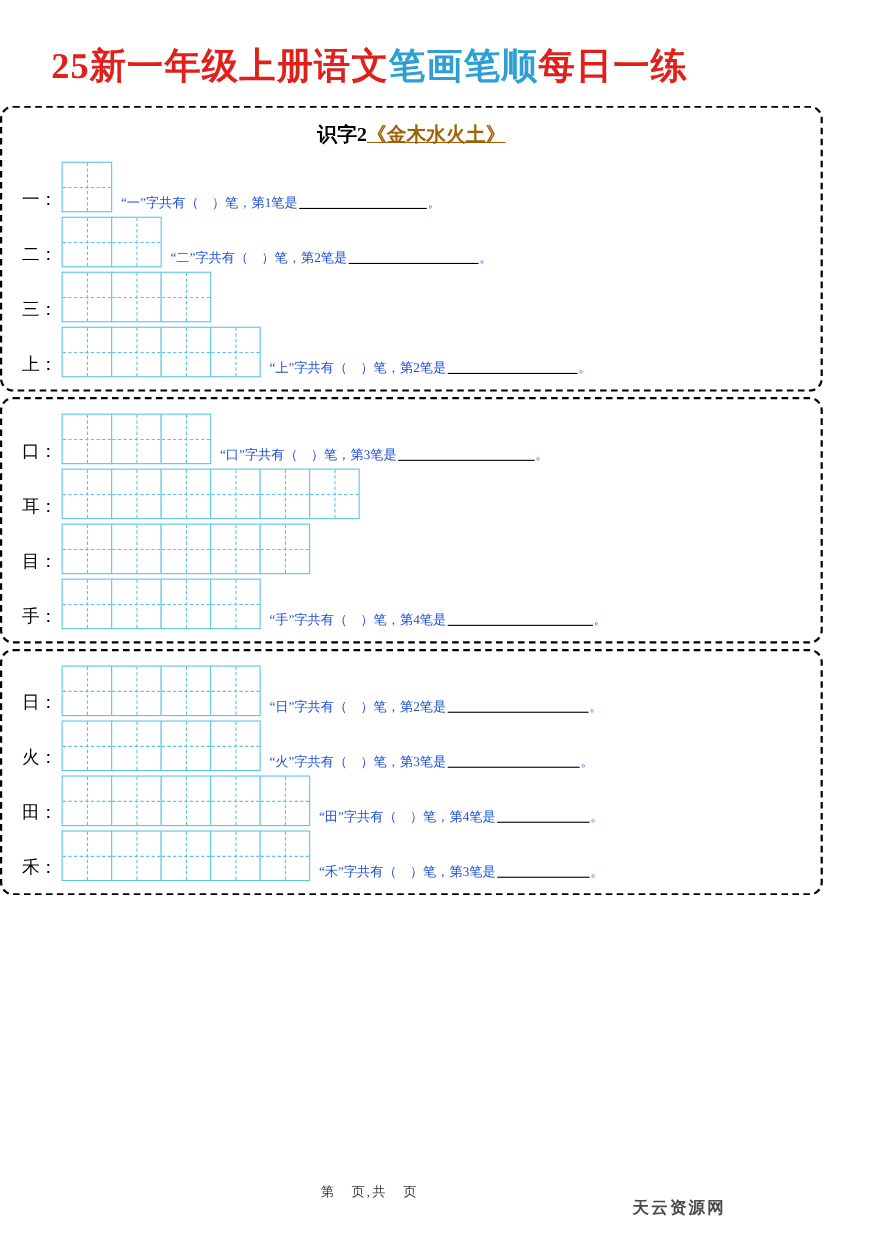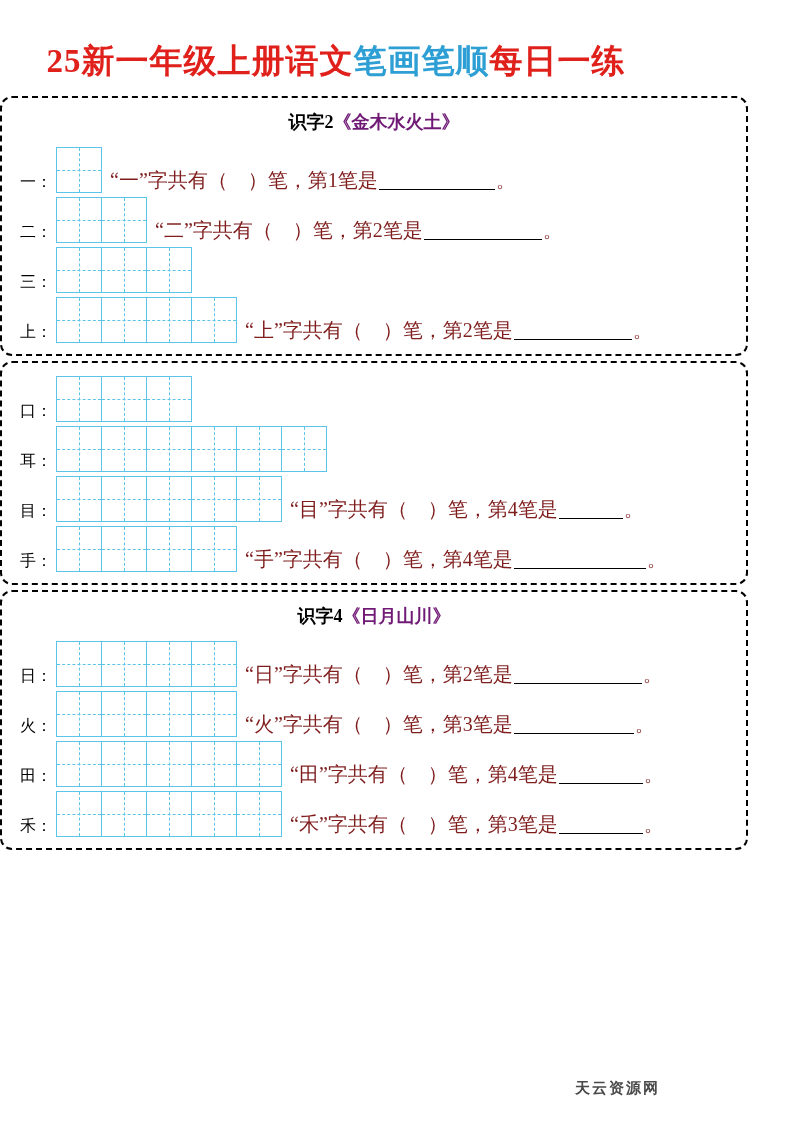--- a/index.html
+++ b/index.html
@@ -49,21 +49,21 @@
     padding: 10px 0 10px 0;
   }
   .section-title {
     text-align: center;
     font-size: 18px;
     font-weight: bold;
     color: #000000;
     margin: 2px 0 10px 0;
     white-space: nowrap;
   }
-  .section-title .book { color: #701a75; }
+  .section-title .book { color: #a16207; text-decoration: underline; }
 
   
   .row {
     display: flex;
     align-items: flex-end;
     min-height: 50px;
     padding-left: 18px;
     box-sizing: border-box;
   }
   .row-label {
@@ -104,22 +104,22 @@
     border-top: 1px dashed #5bc4e8;
   }
   
   .cell::after {
     top: 0; bottom: 0;
     left: 50%;
     border-left: 1px dashed #5bc4e8;
   }
 
   .question {
-    font-size: 20px;
-    color: #7f1d1d;
+    font-size: 12px;
+    color: #1d4ed8;
     line-height: 1;
     padding-bottom: 4px;
     white-space: nowrap;
     margin-left: 8px;
   }
   .blank {
     display: inline-block;
     border-bottom: 1.3px solid #000;
     height: 15px;
     vertical-align: bottom;
@@ -133,21 +133,21 @@
     right: 0;
     bottom: 30px;
     text-align: center;
     font-size: 12px;
     color: #3a3a3a;
     letter-spacing: 2px;
   }
   .watermark {
     position: absolute;
     right: 12px;
-    bottom: 24px;
+    bottom: 14px;
     font-size: 15px;
     font-weight: bold;
     color: #4a4a4a;
     letter-spacing: 2px;
     font-family: "DejaVu Sans", "Liberation Sans", sans-serif;
   }
 </style>
 </head>
 <body>
 
@@ -195,20 +195,21 @@
         </div>
       </div>
       <div class="section">
         <div class="row">
           <div class="row-label">口：</div>
           <div class="grid">
             <div class="cell"></div>
             <div class="cell"></div>
             <div class="cell"></div>
           </div>
+          <div class="question"><span>“口”字共有（</span><span>　</span><span>）笔，第3笔是</span><span class="blank" style="width: 124px;"></span><span>。</span></div>
         </div>
         <div class="row">
           <div class="row-label">耳：</div>
           <div class="grid">
             <div class="cell"></div>
             <div class="cell"></div>
             <div class="cell"></div>
             <div class="cell"></div>
             <div class="cell"></div>
             <div class="cell"></div>
@@ -216,35 +217,33 @@
         </div>
         <div class="row">
           <div class="row-label">目：</div>
           <div class="grid">
             <div class="cell"></div>
             <div class="cell"></div>
             <div class="cell"></div>
             <div class="cell"></div>
             <div class="cell"></div>
           </div>
-          <div class="question"><span>“目”字共有（</span><span>　</span><span>）笔，第4笔是</span><span class="blank" style="width: 64px;"></span><span>。</span></div>
         </div>
         <div class="row">
           <div class="row-label">手：</div>
           <div class="grid">
             <div class="cell"></div>
             <div class="cell"></div>
             <div class="cell"></div>
             <div class="cell"></div>
           </div>
           <div class="question"><span>“手”字共有（</span><span>　</span><span>）笔，第4笔是</span><span class="blank" style="width: 132px;"></span><span>。</span></div>
         </div>
       </div>
       <div class="section">
-        <div class="section-title"><span>识字4</span><span class="book">《日月山川》</span></div>
         <div class="row">
           <div class="row-label">日：</div>
           <div class="grid">
             <div class="cell"></div>
             <div class="cell"></div>
             <div class="cell"></div>
             <div class="cell"></div>
           </div>
           <div class="question"><span>“日”字共有（</span><span>　</span><span>）笔，第2笔是</span><span class="blank" style="width: 128px;"></span><span>。</span></div>
         </div>
@@ -276,15 +275,16 @@
             <div class="cell"></div>
             <div class="cell"></div>
             <div class="cell"></div>
             <div class="cell"></div>
           </div>
           <div class="question"><span>“禾”字共有（</span><span>　</span><span>）笔，第3笔是</span><span class="blank" style="width: 84px;"></span><span>。</span></div>
         </div>
       </div>
     </div>
 
+  <div class="footer">第　页,共　页</div>
   <div class="watermark">天云资源网</div>
 
 </div>
 
 </body></html>

